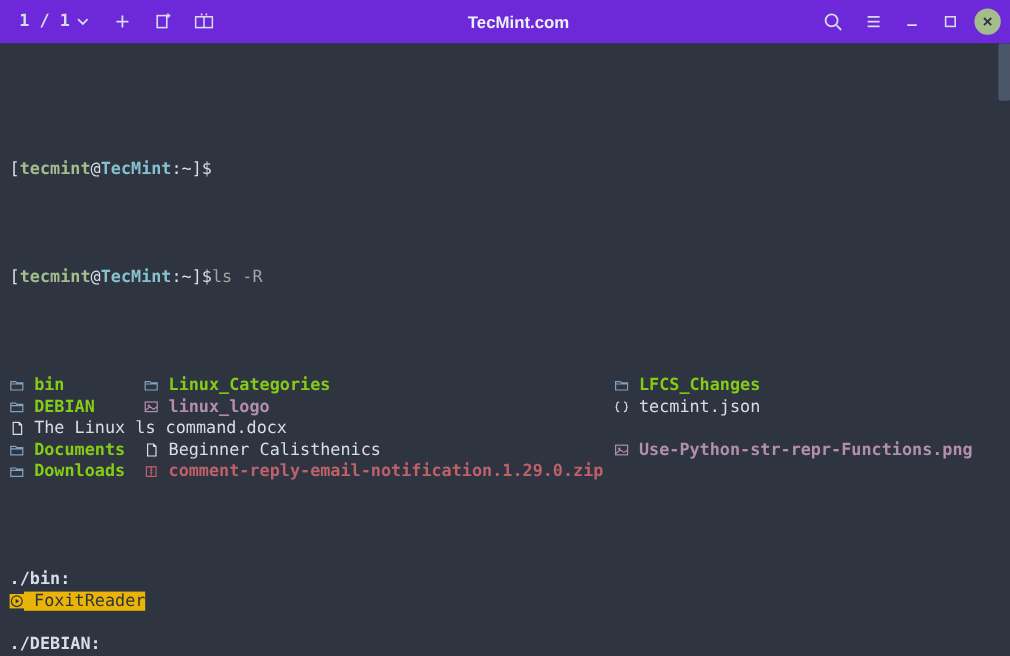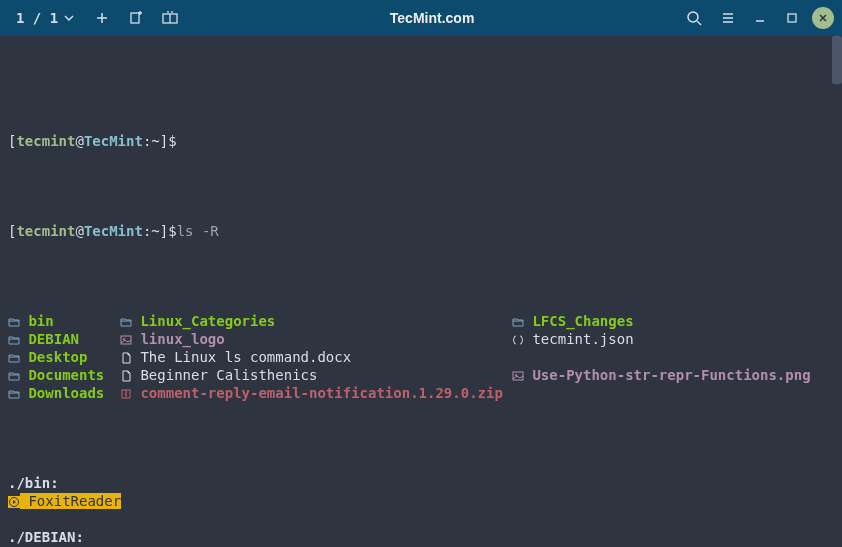--- a/index.html
+++ b/index.html
@@ -7,21 +7,21 @@
     width: 842px;
     height: 547px;
     background: #2e3440;
     font-family: "DejaVu Sans Mono", "Consolas", monospace;
     font-size: 14px;
     overflow: hidden;
     color: #d8dee9;
   }
   .titlebar {
     height: 36px;
-    background: #0c4a6e;
+    background: #6d28d9;
     display: flex;
     align-items: center;
     padding: 0 8px;
     gap: 6px;
     color: #d8dee9;
   }
   .tab-indicator {
     display: flex;
     align-items: center;
     gap: 4px;
@@ -185,23 +185,21 @@
             </svg></span> <span class="dir">Linux_Categories</span></span><span class="col"><span class="dir-ico" style="display:inline-block;vertical-align:middle;"><svg width="12" height="12" viewBox="0 0 12 12">
               <path d="M1 3 H5 L6 4 H11 V10 H1 Z M1 5 H11" stroke="currentColor" stroke-width="1" fill="none"></path>
             </svg></span> <span class="dir">LFCS_Changes</span></span></div><div class="line"><span class="col c1"><span class="dir-ico" style="display:inline-block;vertical-align:middle;"><svg width="12" height="12" viewBox="0 0 12 12">
               <path d="M1 3 H5 L6 4 H11 V10 H1 Z M1 5 H11" stroke="currentColor" stroke-width="1" fill="none"></path>
             </svg></span> <span class="dir">DEBIAN</span></span><span class="col c2"><span class="imgmag-ico" style="display:inline-block;vertical-align:middle;"><svg width="12" height="12" viewBox="0 0 12 12">
               <rect x="1" y="2" width="10" height="8" stroke="currentColor" stroke-width="1" fill="none"></rect>
               <circle cx="4" cy="5" r="1" fill="currentColor"></circle>
               <path d="M1 9 L5 6 L8 8 L11 6" stroke="currentColor" stroke-width="1" fill="none"></path>
             </svg></span> <span class="imgmag">linux_logo</span></span><span class="col"><span class="file-ico" style="display:inline-block;vertical-align:middle;"><svg width="12" height="12" viewBox="0 0 12 12">
               <path d="M4 2 Q2 2 2 4 Q2 6 1 6 Q2 6 2 8 Q2 10 4 10 M8 2 Q10 2 10 4 Q10 6 11 6 Q10 6 10 8 Q10 10 8 10" stroke="currentColor" stroke-width="1" fill="none"></path>
-            </svg></span> <span class="file">tecmint.json</span></span></div><div class="line"><span class="col c1"><span class="dir-ico" style="display:inline-block;vertical-align:middle;"><svg width="12" height="12" viewBox="0 0 12 12">
-              <path d="M1 3 H5 L6 4 H11 V10 H1 Z M1 5 H11" stroke="currentColor" stroke-width="1" fill="none"></path>
-            </svg></span> <span class="dir">Desktop</span></span><span class="col"><span class="file-ico" style="display:inline-block;vertical-align:middle;"><svg width="12" height="12" viewBox="0 0 12 12">
+            </svg></span> <span class="file">tecmint.json</span></span></div><div class="line"><span class="col"><span class="file-ico" style="display:inline-block;vertical-align:middle;"><svg width="12" height="12" viewBox="0 0 12 12">
               <path d="M3 1 H8 L10 3 V11 H3 Z M8 1 V3 H10" stroke="currentColor" stroke-width="1" fill="none"></path>
             </svg></span> <span class="file">The Linux ls command.docx</span></span></div><div class="line"><span class="col c1"><span class="dir-ico" style="display:inline-block;vertical-align:middle;"><svg width="12" height="12" viewBox="0 0 12 12">
               <path d="M1 3 H5 L6 4 H11 V10 H1 Z M1 5 H11" stroke="currentColor" stroke-width="1" fill="none"></path>
             </svg></span> <span class="dir">Documents</span></span><span class="col c2"><span class="file-ico" style="display:inline-block;vertical-align:middle;"><svg width="12" height="12" viewBox="0 0 12 12">
               <path d="M3 1 H8 L10 3 V11 H3 Z M8 1 V3 H10" stroke="currentColor" stroke-width="1" fill="none"></path>
             </svg></span> <span class="file">Beginner Calisthenics</span></span><span class="col"><span class="imgmag-ico" style="display:inline-block;vertical-align:middle;"><svg width="12" height="12" viewBox="0 0 12 12">
               <rect x="1" y="2" width="10" height="8" stroke="currentColor" stroke-width="1" fill="none"></rect>
               <circle cx="4" cy="5" r="1" fill="currentColor"></circle>
               <path d="M1 9 L5 6 L8 8 L11 6" stroke="currentColor" stroke-width="1" fill="none"></path>
             </svg></span> <span class="imgmag">Use-Python-str-repr-Functions.png</span></span></div><div class="line"><span class="col c1"><span class="dir-ico" style="display:inline-block;vertical-align:middle;"><svg width="12" height="12" viewBox="0 0 12 12">

